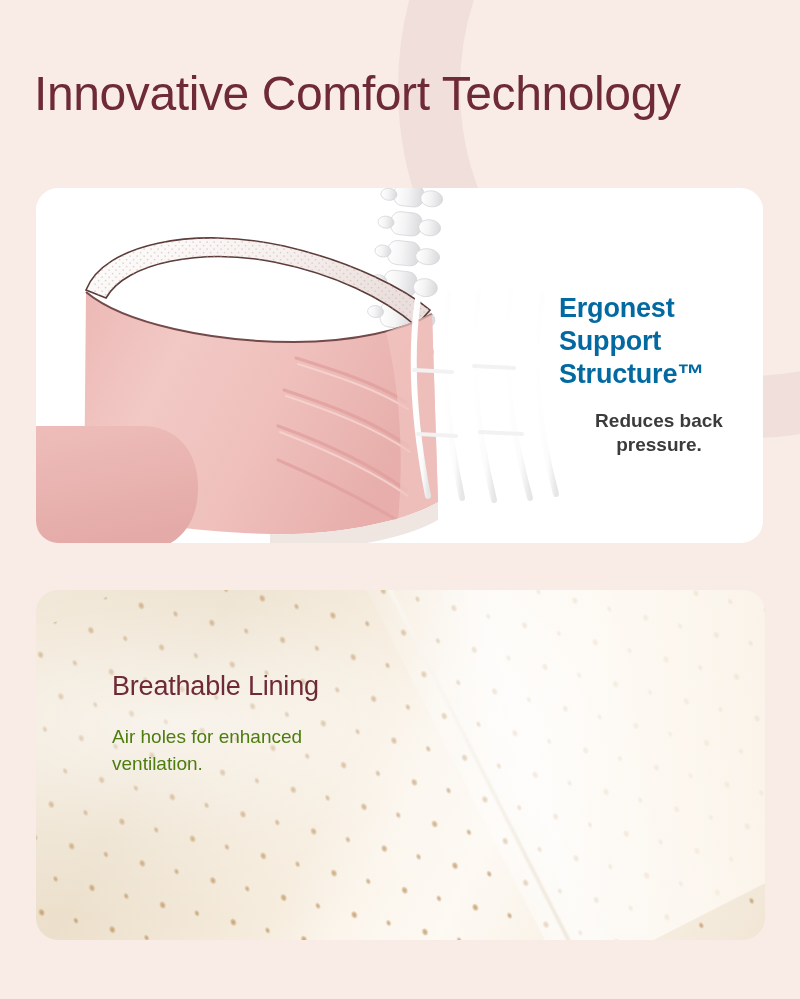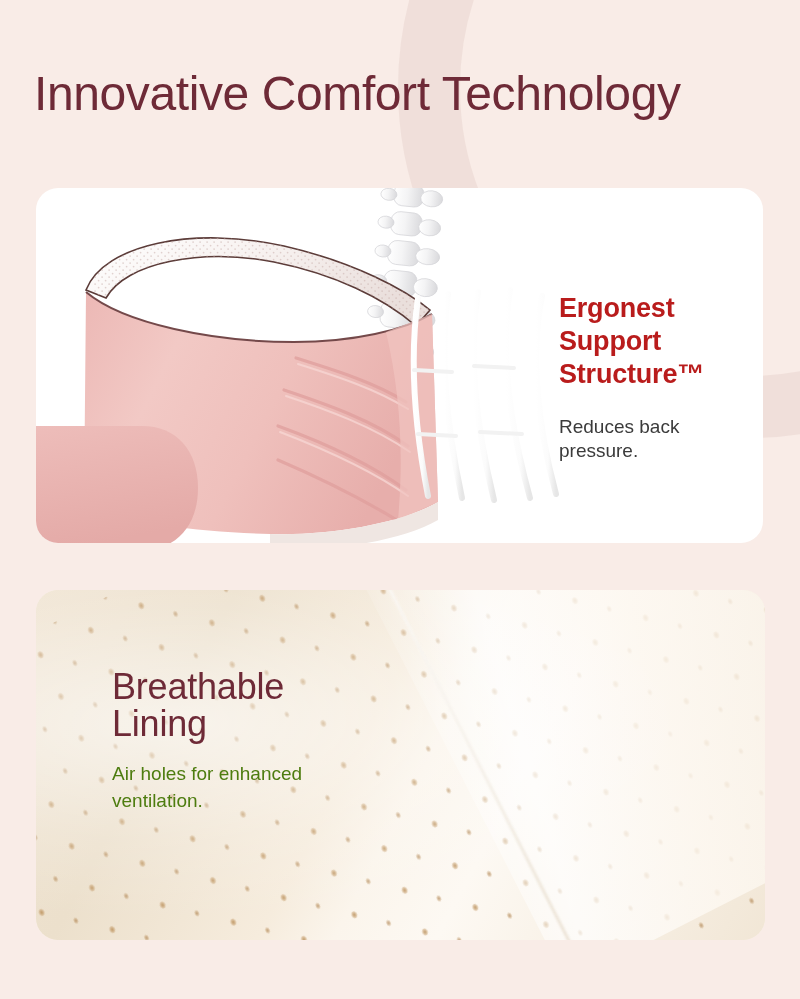--- a/index.html
+++ b/index.html
@@ -50,26 +50,27 @@
     position:absolute;left:318px;top:-6px;width:86px;height:330px;
     transform:rotate(6deg);
   }
   .belt{position:absolute;left:-2px;top:14px;width:420px;height:345px;}
   .stays{position:absolute;left:370px;top:86px;width:160px;height:230px;}
 
   
   .c1-text{position:absolute;left:523px;top:104px;width:200px;}
   .c1-head{
     font-size:27px;line-height:33px;font-weight:700;
-    color:#b91c1c;letter-spacing:-0.2px;
+    color:#0369a1;letter-spacing:-0.2px;
   }
   .c1-sub{
-    margin-top:24px;
-    font-size:19px;line-height:24px;font-weight:400;
+    margin-top:18px;
+    font-size:19px;line-height:24px;font-weight:700;
     color:#3b3b3b;
+    text-align:center;
   }
 
   
   .fabric{position:absolute;inset:0;background:#f3e6d5;}
   .fabric-band{position:absolute;inset:-20%;}
   .band-a{
     background:linear-gradient(118deg,
       #e9dcc7 0%, #f0e4d2 14%, #ece0cc 30%, #f6ecdd 46%,
       #fbf5ec 52%, #fdf9f3 60%, #f7efe3 74%, #efe3d1 90%, #e6d8c2 100%);
   }
@@ -102,21 +103,21 @@
     transform:rotate(-27deg);transform-origin:top left;filter:blur(1px);
   }
   .veil{
     position:absolute;inset:0;
     background:radial-gradient(ellipse at 18% 38%, rgba(255,255,255,.62) 0%, rgba(255,255,255,.18) 38%, rgba(255,255,255,0) 64%);
   }
 
   
   .c2-text{position:absolute;left:76px;top:78px;width:240px;}
   .c2-head{
-    font-size:36px;line-height:37px;font-weight:400;
+    font-size:27px;line-height:37px;font-weight:400;
     color:#6e2a37;letter-spacing:-0.2px;
   }
   .c2-sub{
     margin-top:18px;
     font-size:19px;line-height:27px;font-weight:300;
     color:#4d7c0f;
   }
 </style>
 </head>
 <body>

